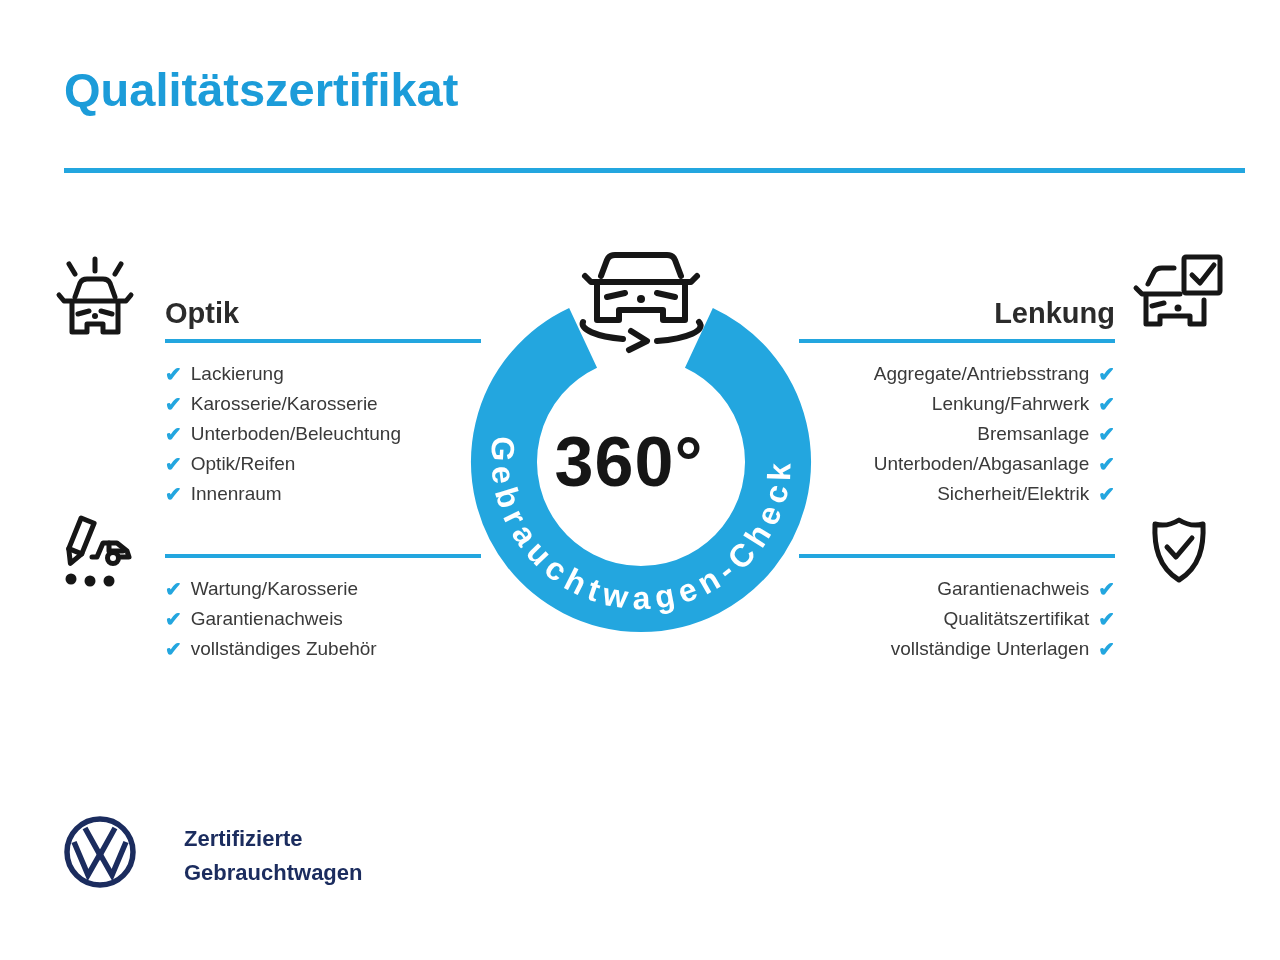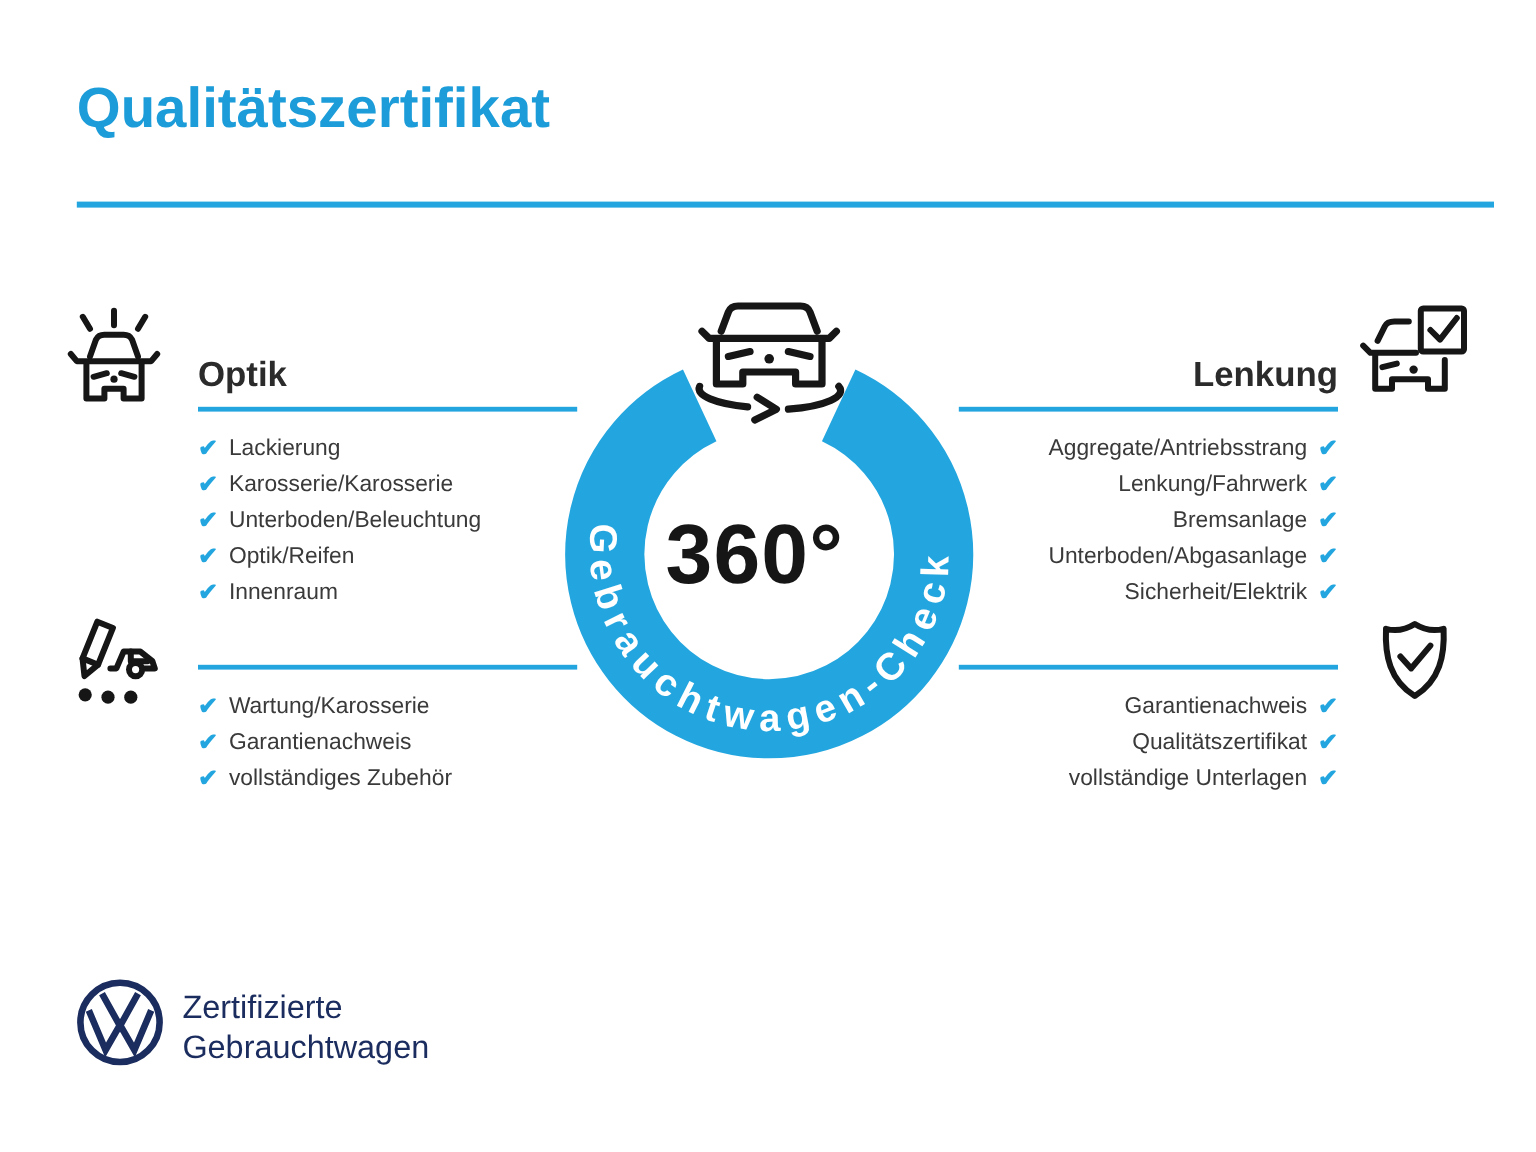--- a/index.html
+++ b/index.html
@@ -46,21 +46,21 @@
   .ring{fill:none;stroke:var(--accent);stroke-width:66}
   .ringtext{fill:var(--ring-text);font-size:32px;font-weight:700;letter-spacing:6.5px;font-family:"Liberation Sans",sans-serif}
   .icc{fill:none;stroke:var(--ink);stroke-width:6;stroke-linecap:round;stroke-linejoin:round}
   .iccf{fill:var(--ink);stroke:none}
   #degrees{position:absolute;left:59px;top:182px;width:240px;text-align:center;
     font-size:70px;font-weight:800;color:var(--ink);letter-spacing:1px}
 
   
   #vw-logo{position:absolute;left:62px;top:814px}
   .nv{fill:none;stroke:var(--navy);stroke-width:5.5;stroke-linejoin:miter;stroke-linecap:butt}
-  #footer-text{position:absolute;left:152px;top:822px;color:var(--navy);font-size:27px;font-weight:400;line-height:34px}
+  #footer-text{position:absolute;left:184px;top:822px;color:var(--navy);font-size:22px;font-weight:700;line-height:34px}
 </style>
 </head>
 <body>
 
 <div class="canvas">
 
   <h1 class="page-title">Qualitätszertifikat</h1>
   <div class="title-rule"></div>
 
   <div class="icon" id="icon-optik">

